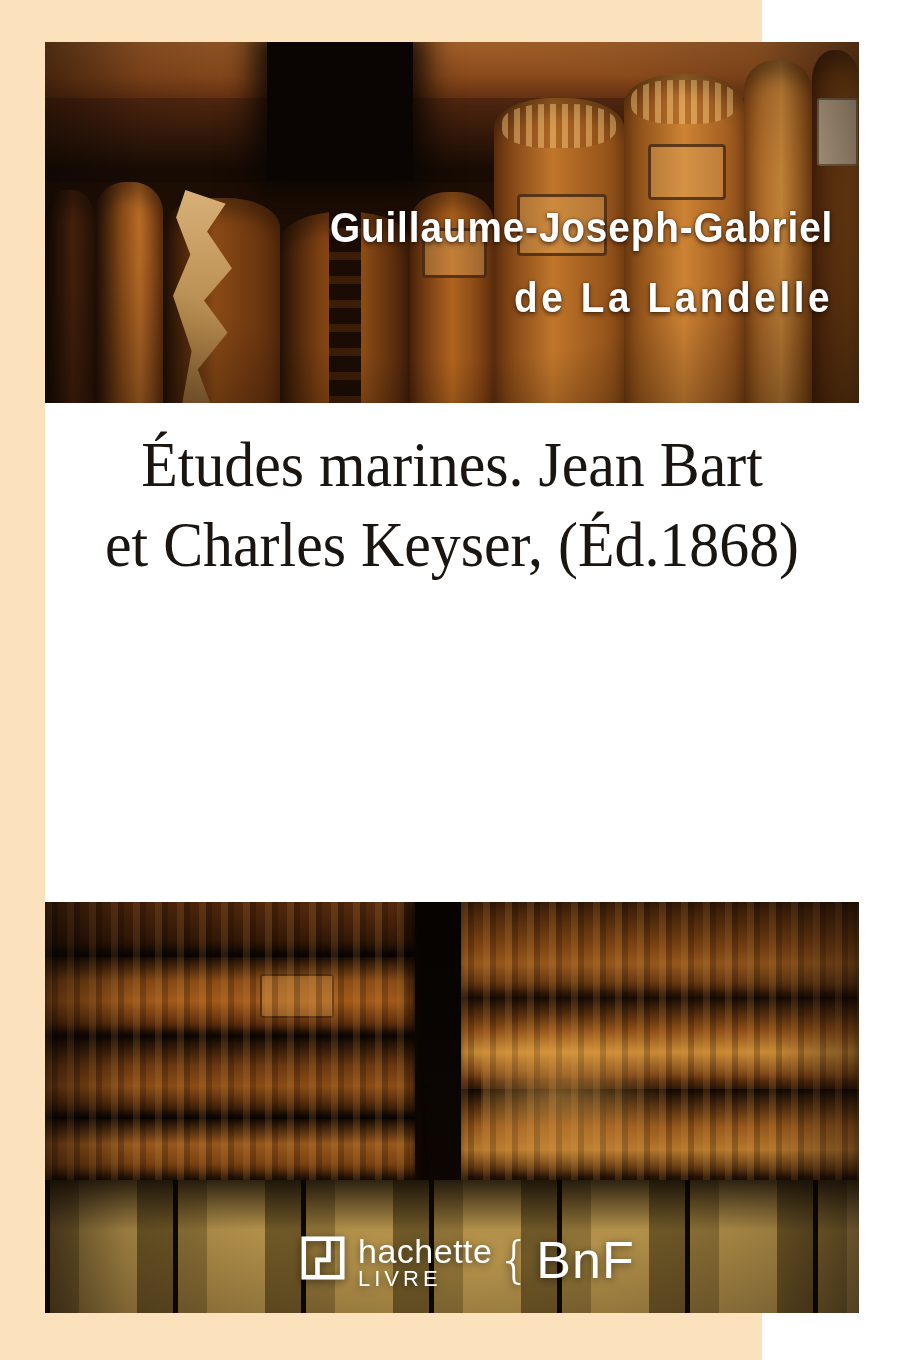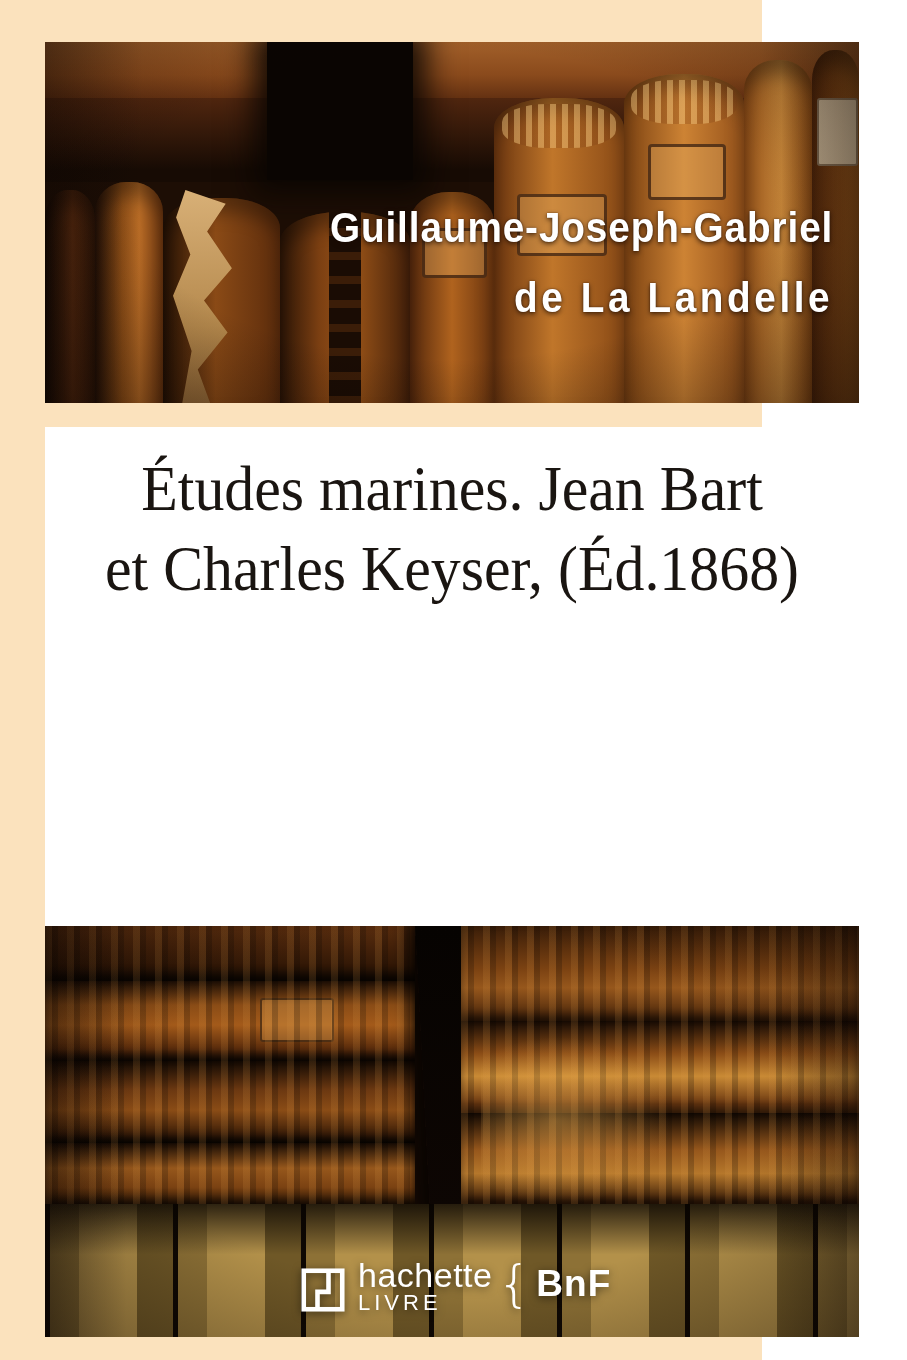--- a/index.html
+++ b/index.html
@@ -42,21 +42,21 @@
     background:radial-gradient(ellipse at 50% 45%,rgba(0,0,0,0) 55%,rgba(12,5,2,.42) 100%),
       linear-gradient(90deg,rgba(12,5,2,.35),rgba(0,0,0,0) 12%,rgba(0,0,0,0) 88%,rgba(12,5,2,.35));}
 
   .author{position:absolute;right:26px;top:150px;text-align:right;
     font-weight:bold;font-size:43px;line-height:70px;letter-spacing:1px;
     transform:scaleX(.9);transform-origin:100% 0;
     text-shadow:0 2px 6px rgba(25,10,2,.7),0 0 2px rgba(25,10,2,.5);}
   .author .l2{letter-spacing:4px;}
 
   
-  .band{position:relative;width:814px;height:499px;margin-top:24px;}
+  .band{position:relative;width:814px;height:499px;}
   .title{padding-top:22px;text-align:center;font-family:"Liberation Serif",serif;
     font-size:63px;line-height:80px;transform:scaleX(.95);transform-origin:50% 0;white-space:nowrap;}
 
   
   .photo-bottom{position:relative;width:814px;height:411px;background:#150a04;overflow:hidden;}
   .stack-left{position:absolute;left:0;top:0;width:370px;height:280px;}
   .stack-right{position:absolute;left:416px;top:0;right:0;height:280px;}
   .row{position:absolute;left:0;right:0;box-shadow:inset 0 -6px 10px rgba(0,0,0,.6);}
   .rowL1{top:0;height:55px;background:linear-gradient(180deg,#5a2d0e,#331806 70%,#120903);}
   .rowL2{top:55px;height:80px;background:linear-gradient(180deg,#1c0e05,#8a4c16 30%,#a35a1a 55%,#5a2c0c 85%,#170b04);}
@@ -76,28 +76,28 @@
     background:radial-gradient(ellipse at 40% 50%,rgba(255,190,90,.4),rgba(0,0,0,0) 70%);}
   .standing-row{position:absolute;left:0;right:0;bottom:0;height:133px;
     background:linear-gradient(180deg,rgba(8,4,1,.78),rgba(8,4,1,0) 38%),
       repeating-linear-gradient(90deg,#0e0803 0 5px,#8d7136 5px 34px,#b3914a 34px 92px,#6f5827 92px 128px);}
   .vig2{position:absolute;inset:0;pointer-events:none;
     background:radial-gradient(ellipse at 50% 45%,rgba(0,0,0,0) 55%,rgba(10,4,2,.4) 100%),
       linear-gradient(90deg,rgba(10,4,2,.4),rgba(0,0,0,0) 10%,rgba(0,0,0,0) 90%,rgba(10,4,2,.3));}
 
   
   .logos{position:absolute;inset:0;}
-  .hachette{position:absolute;left:256px;top:334px;display:flex;align-items:flex-end;gap:13px;
+  .hachette{position:absolute;left:256px;top:334px;display:flex;align-items:flex-start;gap:13px;
     filter:drop-shadow(0 2px 4px rgba(0,0,0,.55));}
   .h-word{font-size:34px;line-height:30px;font-weight:500;letter-spacing:.5px;}
   .h-sub{font-size:22px;line-height:19px;letter-spacing:4px;margin-top:3px;}
   .bnf{position:absolute;left:452px;top:336px;display:flex;align-items:center;gap:5px;
     filter:drop-shadow(0 2px 4px rgba(0,0,0,.55));}
   .bnf-brace{font-family:"DejaVu Sans",sans-serif;font-weight:300;font-size:54px;line-height:44px;transform:scaleY(.92);}
-  .bnf-word{font-weight:700;font-size:37px;line-height:44px;letter-spacing:1px;}
+  .bnf-word{font-weight:400;font-size:52px;line-height:44px;letter-spacing:1px;}
 </style>
 </head>
 <body>
 
 <div class="page" style="background: rgb(251, 226, 189);">
   <div class="cover">
 
     <div class="photo-top">
       <div class="shelf-top"></div>
       <div class="shelf-shadow"></div>

